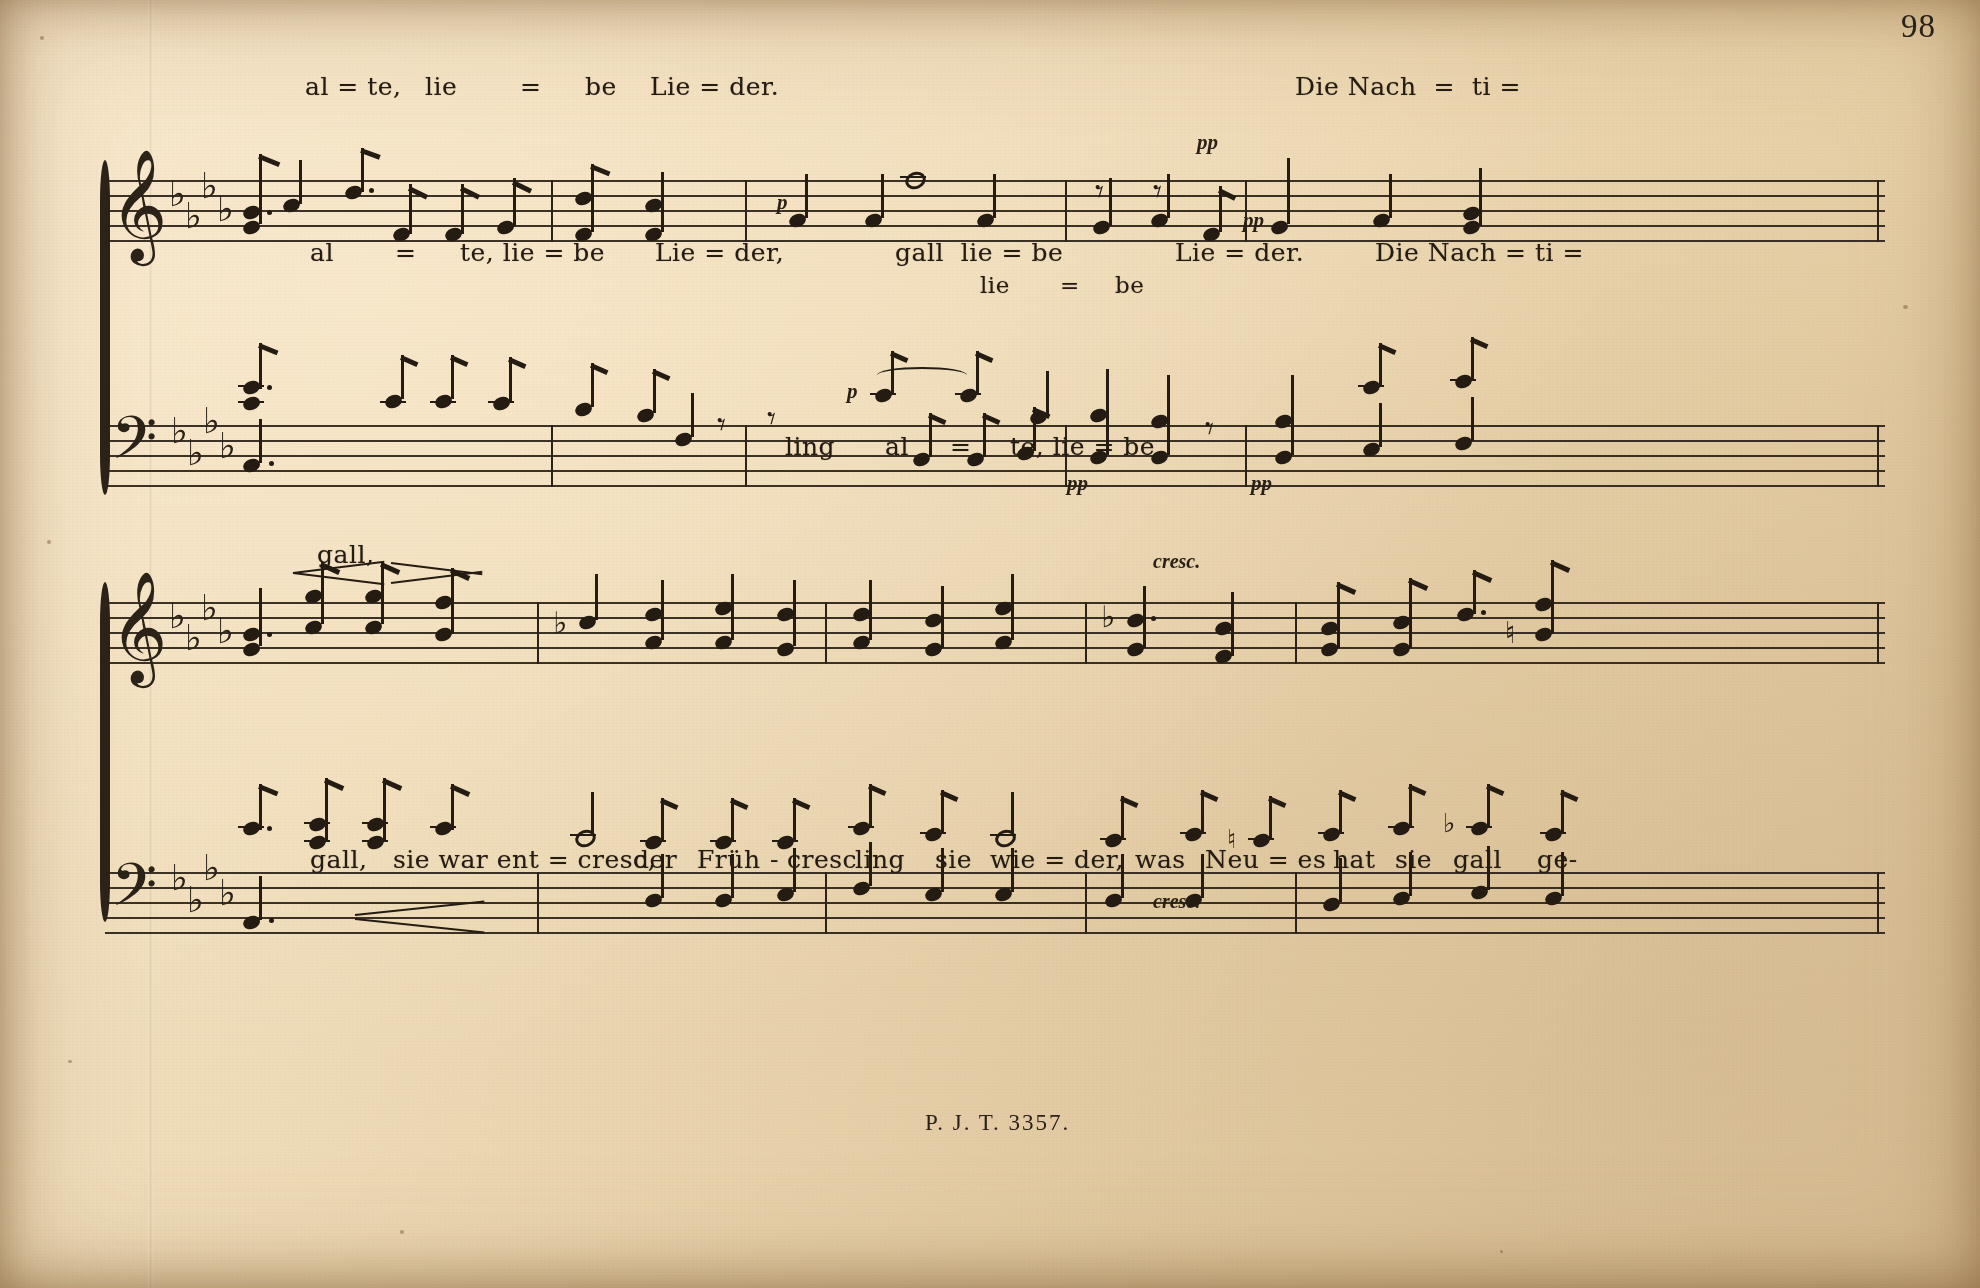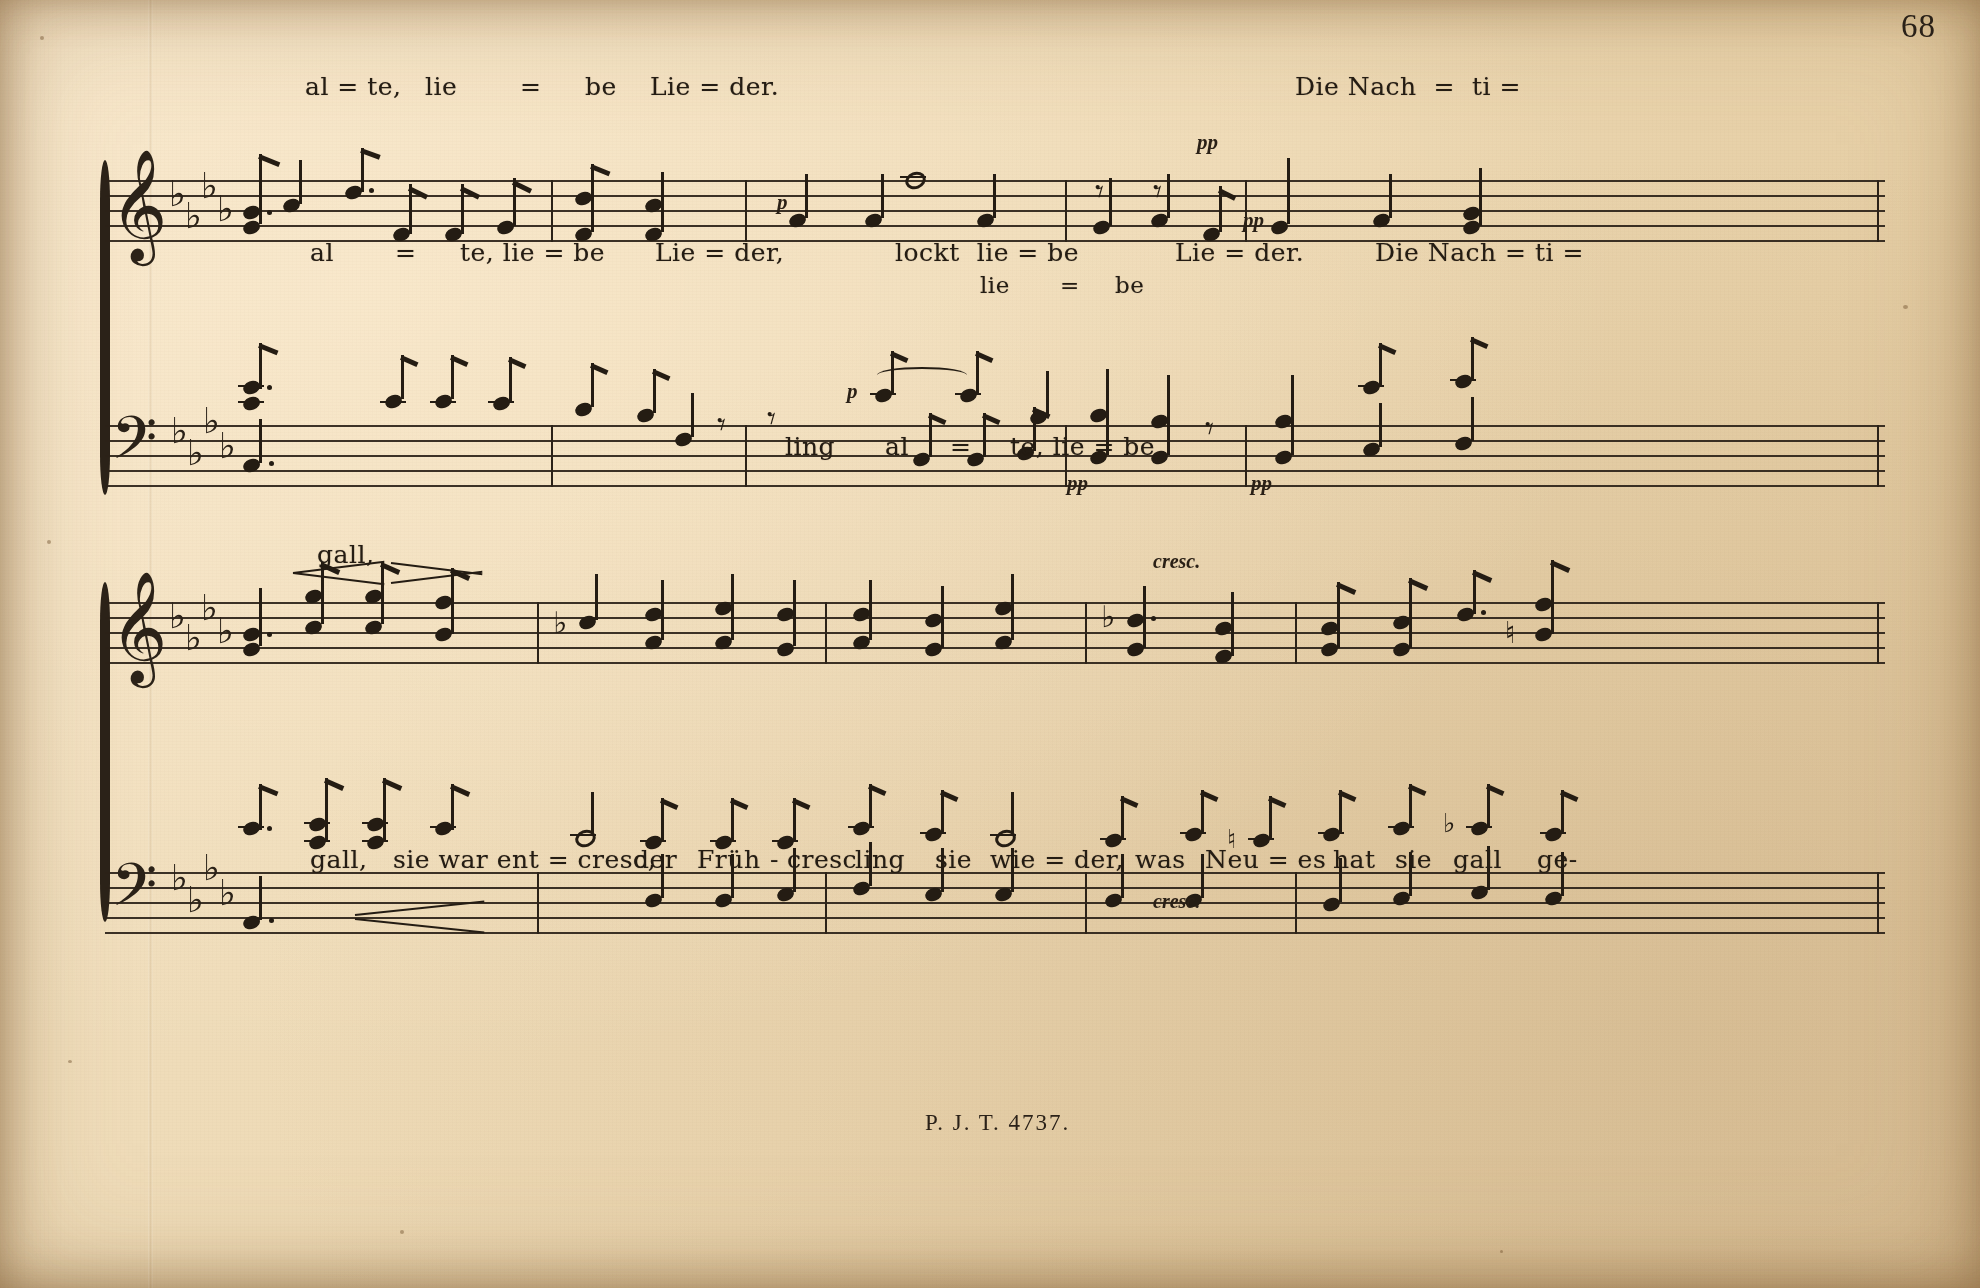--- a/index.html
+++ b/index.html
@@ -222,21 +222,21 @@
   <div id="crease"></div>
   <div id="edge-shade"></div>
 
   <div class="speck" style="left:40px;  top:36px;  width:4px; height:4px;"></div>
   <div class="speck" style="left:1903px;top:305px; width:5px; height:4px;"></div>
   <div class="speck" style="left:47px;  top:540px; width:4px; height:4px;"></div>
   <div class="speck" style="left:68px;  top:1060px;width:4px; height:3px;"></div>
   <div class="speck" style="left:400px; top:1230px;width:4px; height:4px;"></div>
   <div class="speck" style="left:1500px;top:1250px;width:3px; height:3px;"></div>
 
-  <div id="page-number">68</div>
+  <div id="page-number">98</div>
 
   <div class="system" style="left:105px; top:150px; width:1780px; height:420px;">
 
     <div class="brace" style="left:-5px; top:10px; height:335px;"></div>
 
     <div class="staff" style="top:30px; width:1780px;">
       <div class="line"></div>
       <div class="line"></div>
       <div class="line"></div>
       <div class="line"></div>
@@ -513,21 +513,21 @@
       <span class="lyric" style="left: 520px; top: 0px;">=</span>
       <span class="lyric" style="left: 585px; top: 0px;">be</span>
       <span class="lyric" style="left: 650px; top: 0px;">Lie = der.</span>
       <span class="lyric" style="left: 1295px; top: 0px;">Die Nach  =  ti =</span>
     </div>
   <div id="s1-mid-lyrics" style="position:absolute; left:0; top:238px; width:1980px; height:32px;">
       <span class="lyric" style="left: 310px; top: 0px;">al</span>
       <span class="lyric" style="left: 395px; top: 0px;">=</span>
       <span class="lyric" style="left: 460px; top: 0px;">te, lie = be</span>
       <span class="lyric" style="left: 655px; top: 0px;">Lie = der,</span>
-      <span class="lyric" style="left: 895px; top: 0px;">lockt  lie = be</span>
+      <span class="lyric" style="left: 895px; top: 0px;">gall  lie = be</span>
       <span class="lyric" style="left: 1175px; top: 0px;">Lie = der.</span>
       <span class="lyric" style="left: 1375px; top: 0px;">Die Nach = ti =</span>
     </div>
   <div id="s1-inner-lyrics" style="position:absolute; left:0; top:272px; width:1980px; height:32px;">
       <span class="lyric small" style="left: 980px; top: 0px;">lie</span>
       <span class="lyric small" style="left: 1060px; top: 0px;">=</span>
       <span class="lyric small" style="left: 1115px; top: 0px;">be</span>
     </div>
   <div id="s1-bottom-lyrics" style="position:absolute; left:0; top:432px; width:1980px; height:32px;">
       <span class="lyric" style="left: 785px; top: 0px;">ling</span>
@@ -883,15 +883,15 @@
       <span class="lyric" style="left: 935px; top: 0px;">sie</span>
       <span class="lyric" style="left: 990px; top: 0px;">wie = der,</span>
       <span class="lyric" style="left: 1135px; top: 0px;">was</span>
       <span class="lyric" style="left: 1205px; top: 0px;">Neu = es</span>
       <span class="lyric" style="left: 1333px; top: 0px;">hat</span>
       <span class="lyric" style="left: 1395px; top: 0px;">sie</span>
       <span class="lyric" style="left: 1453px; top: 0px;">gall</span>
       <span class="lyric" style="left: 1537px; top: 0px;">ge-</span>
     </div>
 
-  <div class="plate" style="left:925px; top:1110px;">P. J. T. 4737.</div>
+  <div class="plate" style="left:925px; top:1110px;">P. J. T. 3357.</div>
 
 </div>
 
 </body></html>

